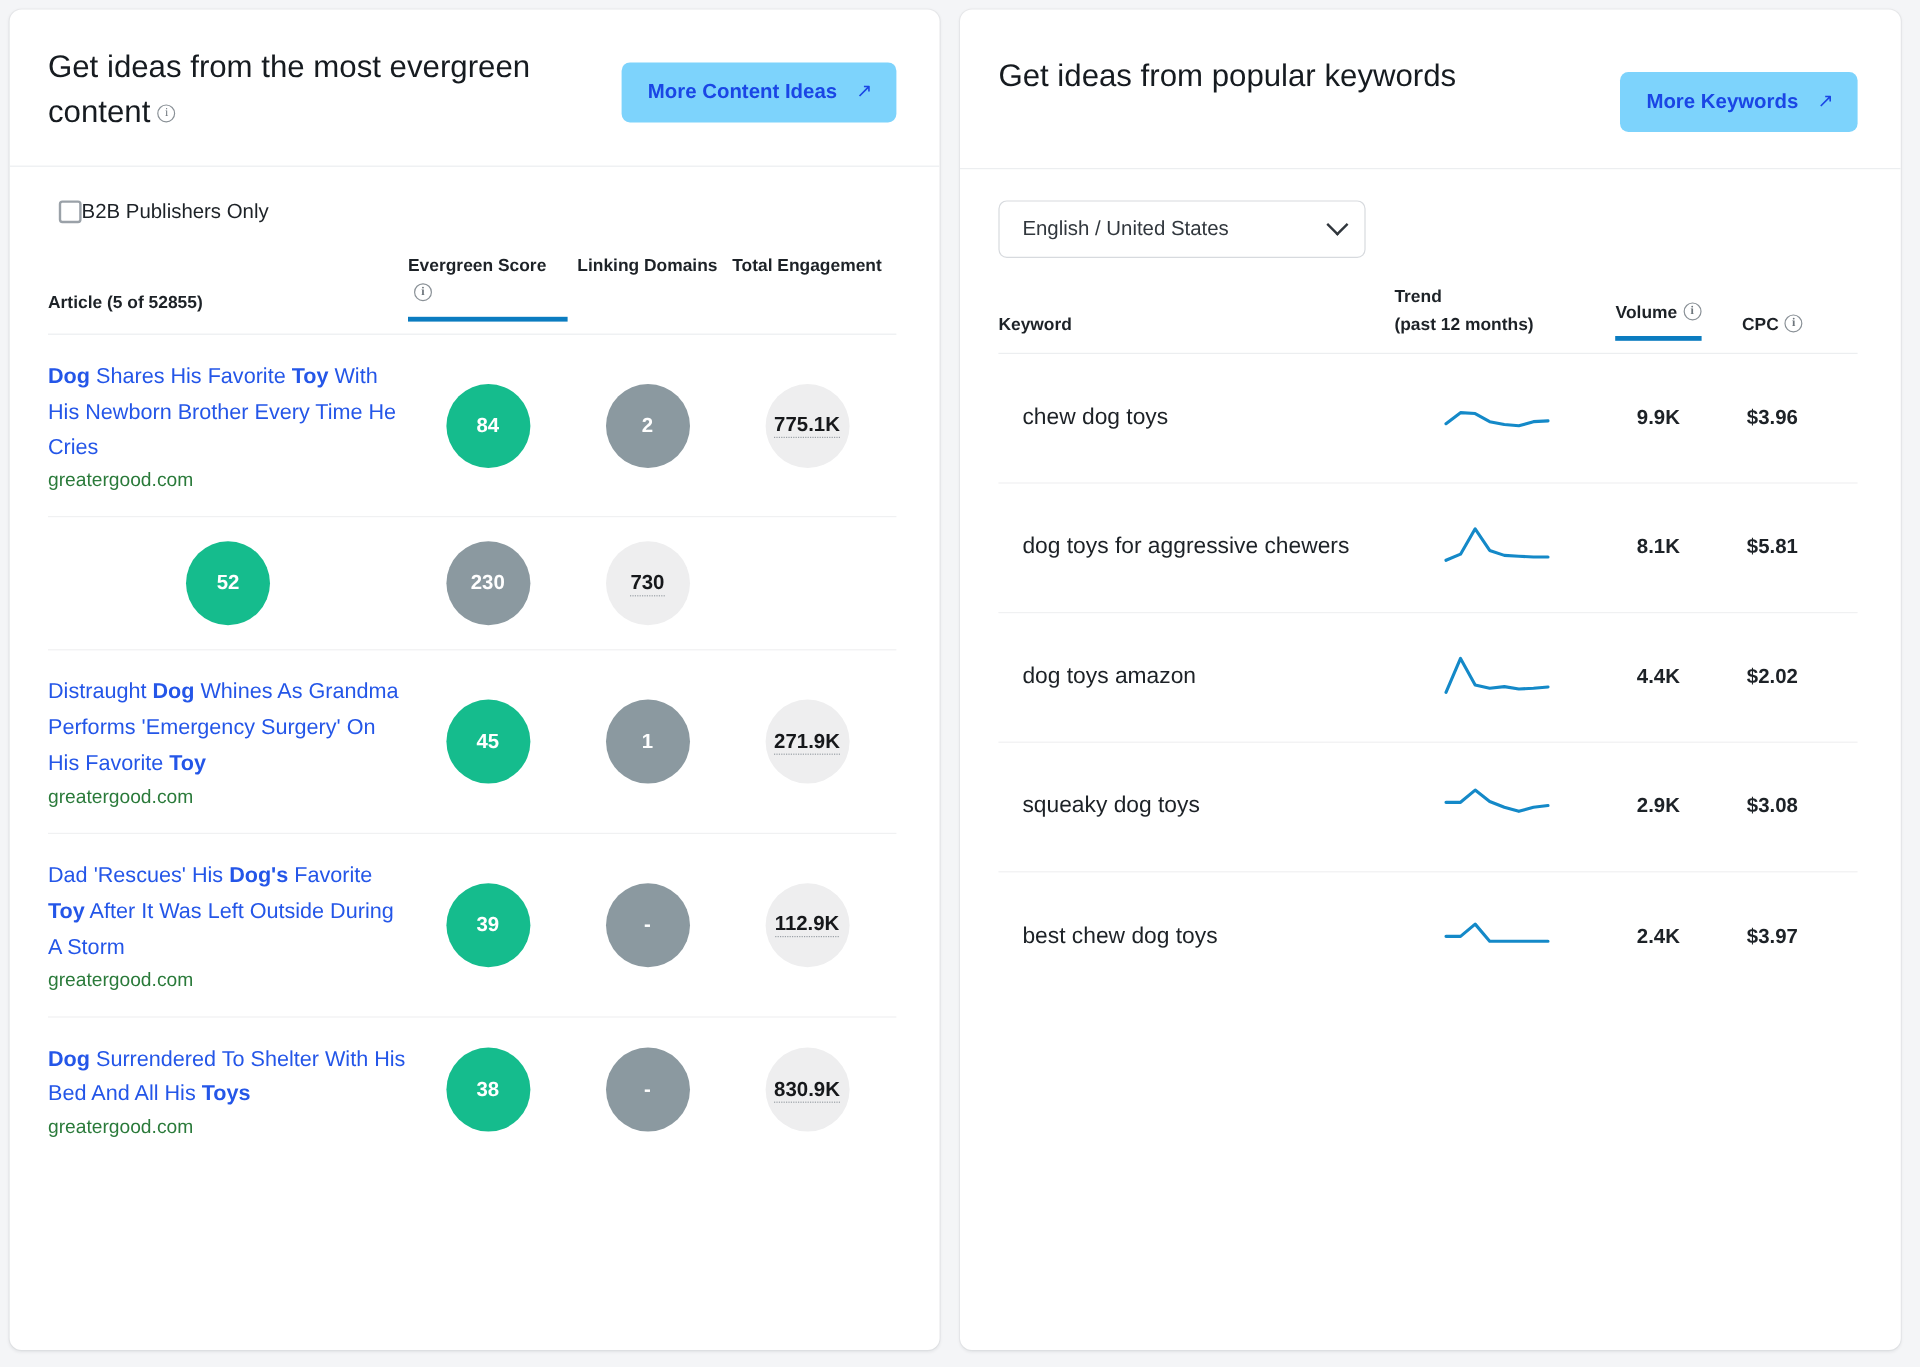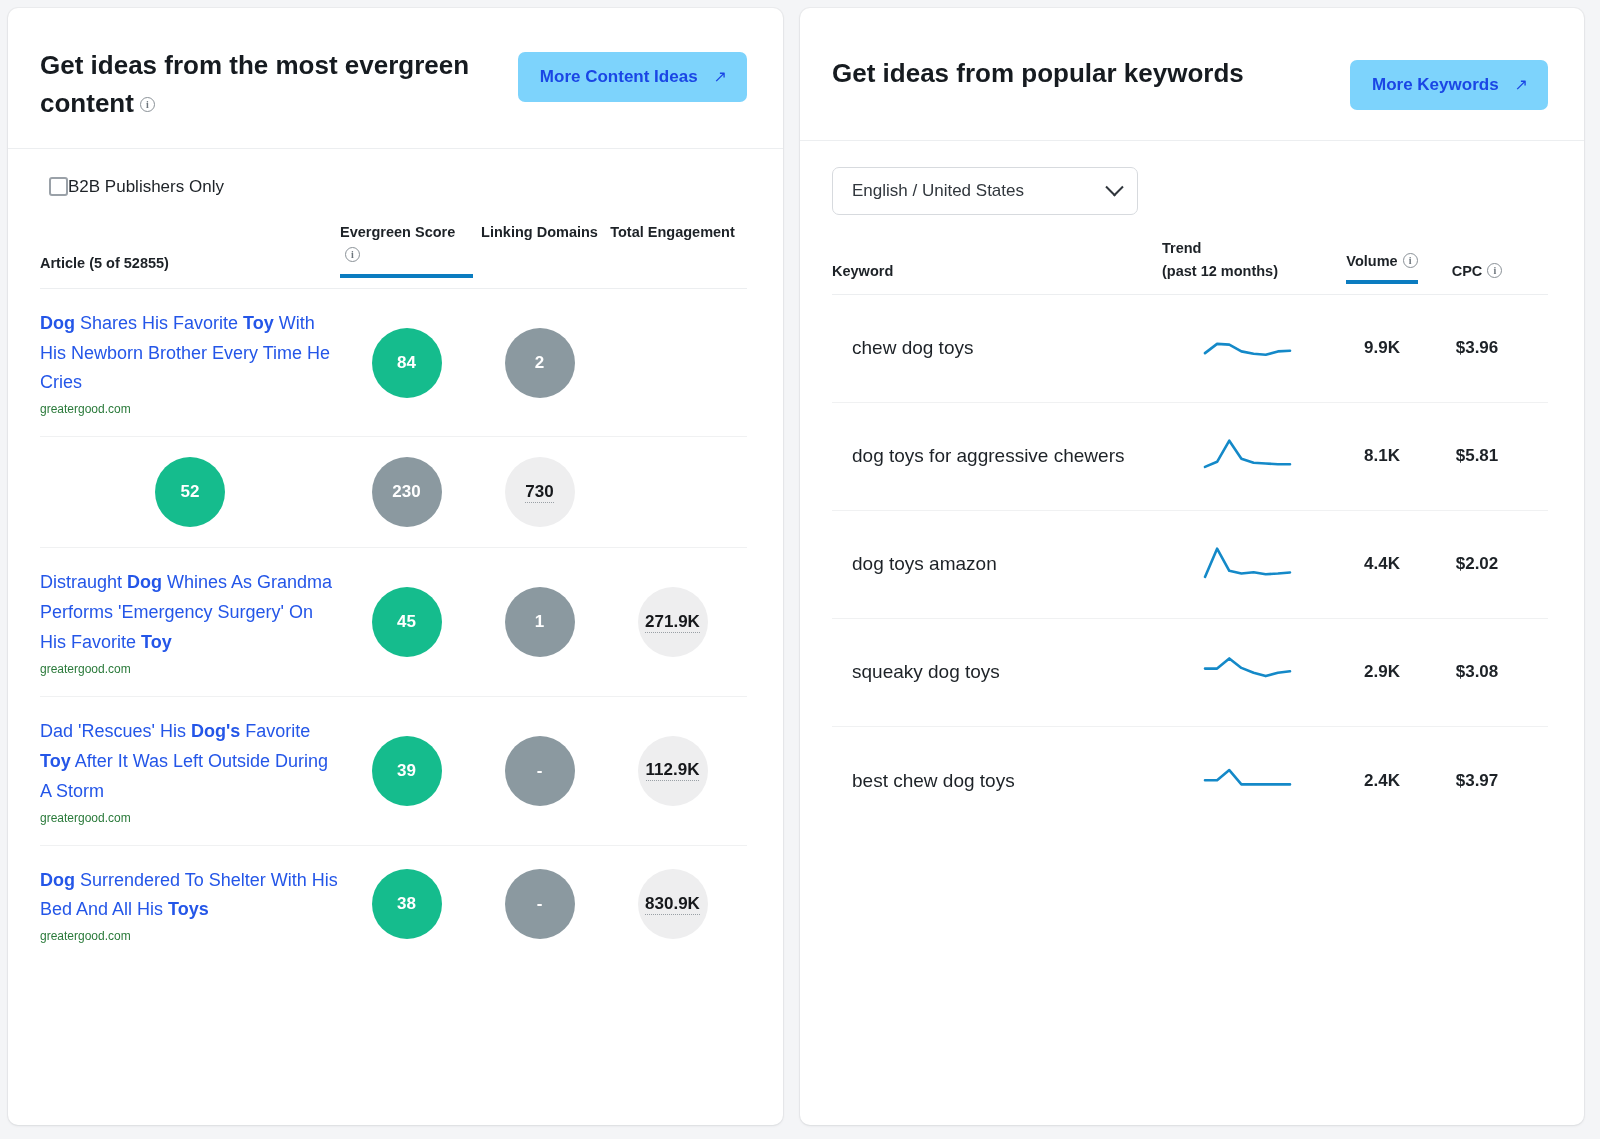--- a/index.html
+++ b/index.html
@@ -27,23 +27,22 @@
     display: flex; align-items: flex-start; justify-content: space-between;
     padding: 30px 36px 26px 32px;
     border-bottom: 1px solid #eceef0;
   }
   .pr-head {
     display: flex; align-items: flex-start; justify-content: space-between;
     padding: 38px 36px 30px 32px;
     border-bottom: 1px solid #eceef0;
   }
   .panel-title {
-    font-size: 26px; line-height: 1.38; color: #161b20; font-weight: 700;
+    font-size: 26px; line-height: 1.38; color: #161b20; font-weight: 400;
     max-width: 430px;
-    margin-top: 10px;
   }
   .panel-title.wide { max-width: 560px; }
   .ttl-info { display: inline-block; vertical-align: 2px; margin-left: 6px; }
 
   .info-ic {
     display: inline-block; width: 15px; height: 15px; border-radius: 50%;
     border: 1px solid #8a9197; position: relative; vertical-align: -2px;
   }
   .info-ic::after {
     content: "i"; position: absolute; left: 0; right: 0; top: -1px;
@@ -83,21 +82,21 @@
   .th-underline-pad { padding-bottom: 6px; }
   .thead-line { border-bottom: 1px solid #eceef0; }
 
   .art-row { padding: 20px 0 20px 0; border-bottom: 1px solid #f0f1f2; }
   .art-row:last-child { border-bottom: none; }
   .art-title {
     font-size: 18px; line-height: 1.66; color: #2456e8; font-weight: 400;
     cursor: pointer;
   }
   .art-title b { font-weight: 700; }
-  .art-domain { font-size: 12px; color: #2a7a3a; margin-top: 4px; }
+  .art-domain { font-size: 16px; color: #2a7a3a; margin-top: 4px; }
 
   .cell-c { display: flex; align-items: center; justify-content: center; height: 100%; }
   .bubble {
     width: 70px; height: 70px; border-radius: 50%;
     display: flex; align-items: center; justify-content: center;
     font-size: 17px; font-weight: 700;
   }
   .b-green { background: #15bc8d; color: #fff; }
   .b-gray  { background: #8b99a0; color: #fff; }
   .b-light { background: #eeeeef; color: #16181b; }
@@ -173,20 +172,25 @@
             <div>
               <div class="art-title"><b>Dog</b> Shares His Favorite <b>Toy</b> With His Newborn Brother Every Time He Cries</div>
               <div class="art-domain">greatergood.com</div>
             </div>
             <div class="cell-c">
               <div class="bubble b-green">84</div>
             </div>
             <div class="cell-c">
               <div class="bubble b-gray">2</div>
             </div>
+            <div class="cell-c">
+              <div class="bubble b-light">
+                <span>775.1K</span>
+              </div>
+            </div>
           </div>
           <div class="grid-row art-row">
             <div class="cell-c">
               <div class="bubble b-green">52</div>
             </div>
             <div class="cell-c">
               <div class="bubble b-gray">230</div>
             </div>
             <div class="cell-c">
               <div class="bubble b-light">

